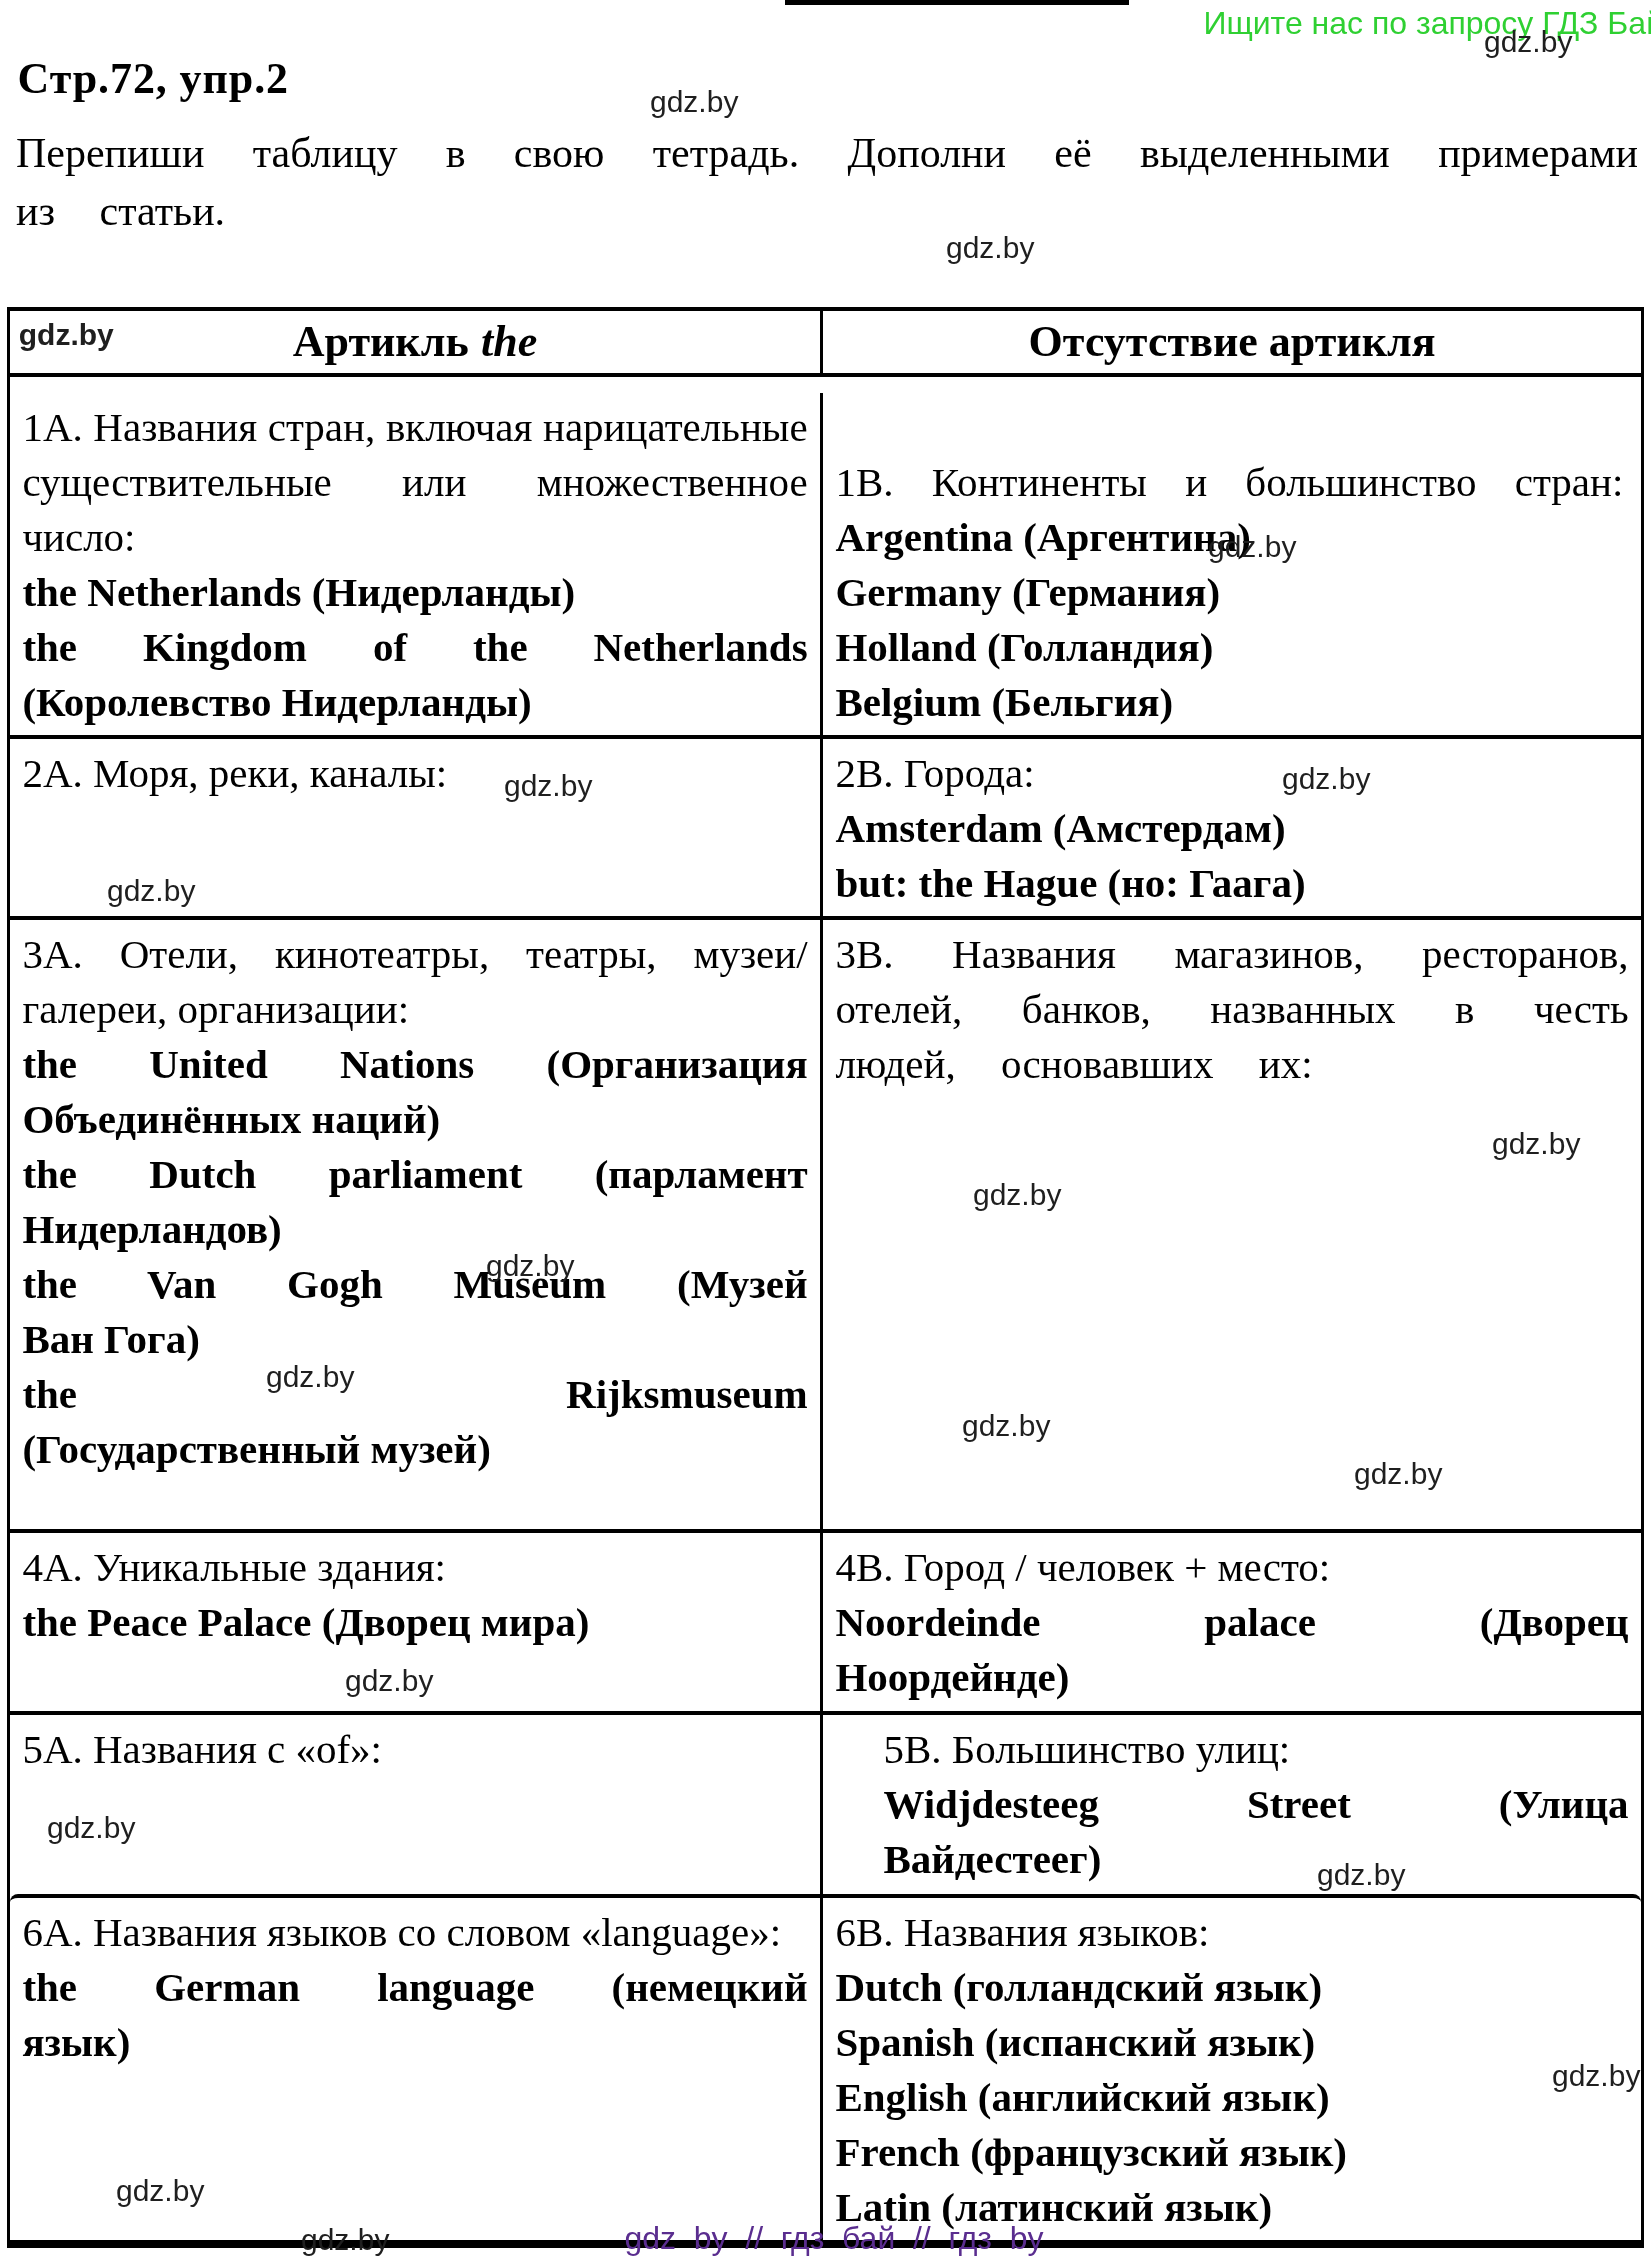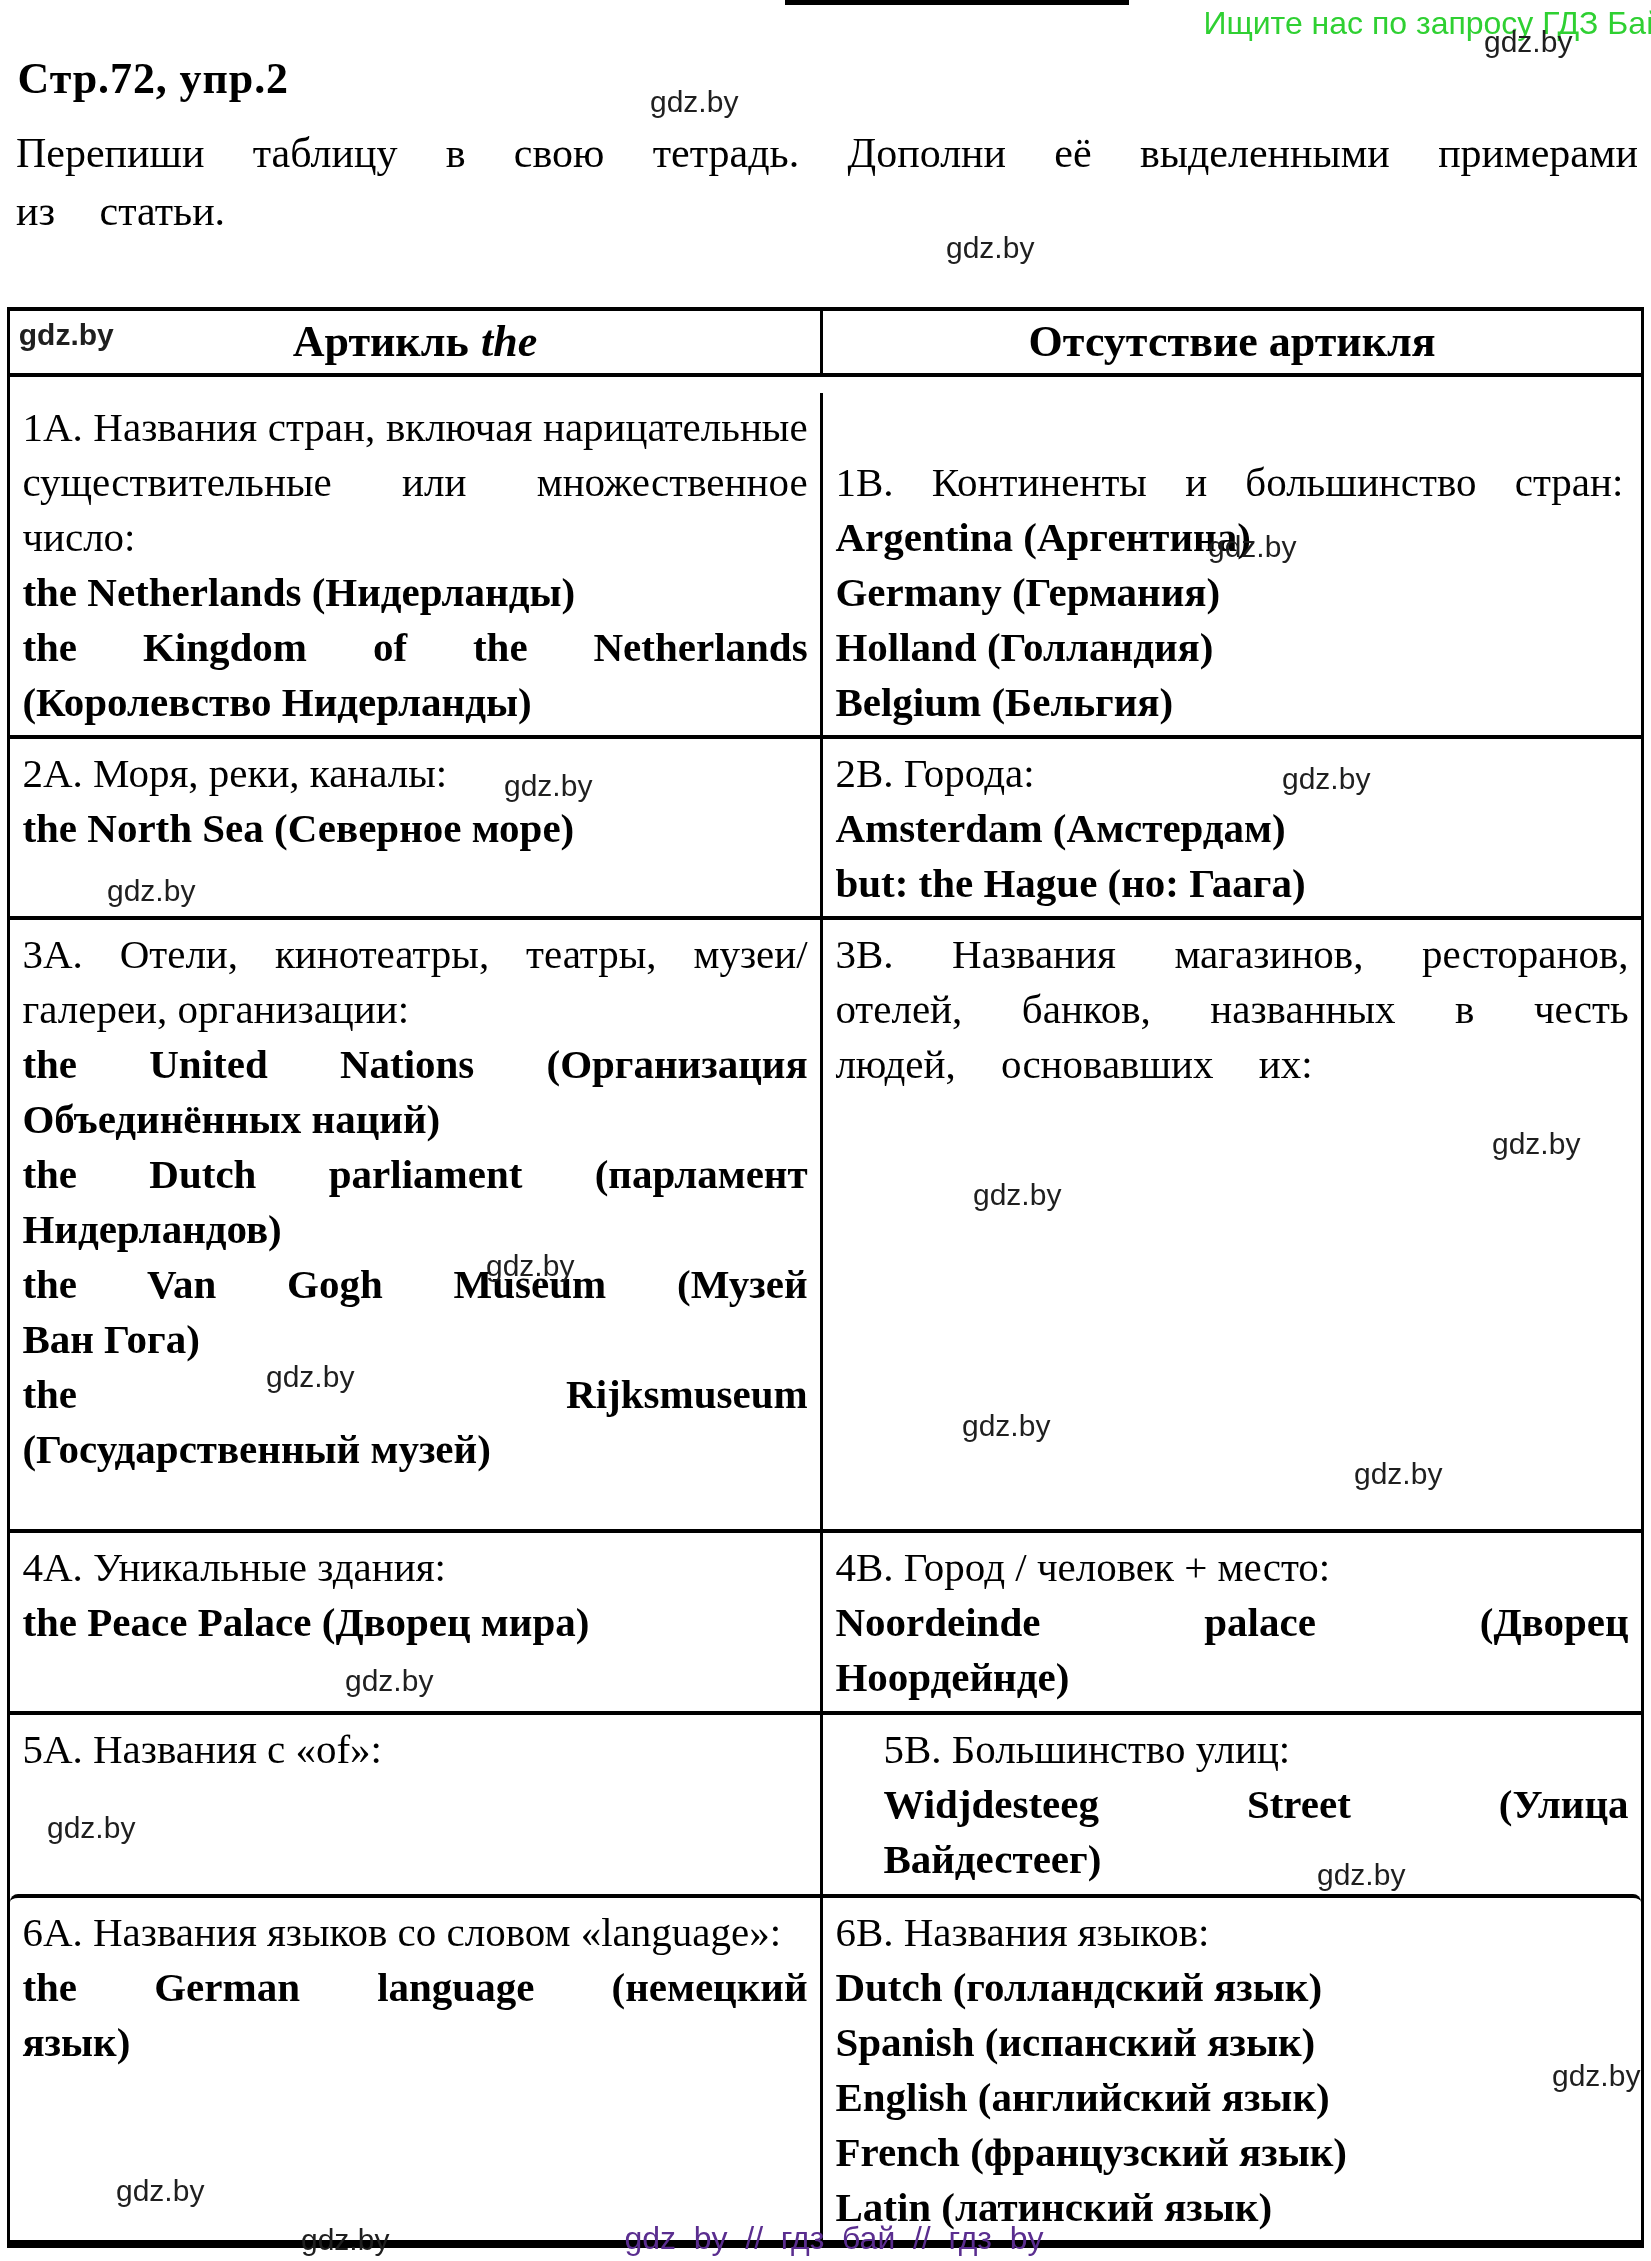--- a/index.html
+++ b/index.html
@@ -127,21 +127,20 @@
         <div class="ex">Holland (Голландия)</div>
         <div class="ex">Belgium (Бельгия)</div>
         <span class="wm abs" style="left:459px; top:303px;">gdz.by</span>
       </div>
     </div>
 
     <div class="row r2">
       <div class="cell l">
         <div class="intro">2А. Моря, реки, каналы:</div>
         <span class="wm abs" style="left:494px; top:19.4px;">gdz.by</span>
-        <div class="ex">the North Sea (Северное море)</div>
         <span class="wm abs" style="left:97px; top:124px;">gdz.by</span>
       </div>
       <div class="cell r">
         <div class="intro">2В. Города:</div>
         <div class="ex">Amsterdam (Амстердам)</div>
         <div class="ex">but: the Hague (но: Гаага)</div>
       </div>
     </div>
 
     <div class="row r3">

